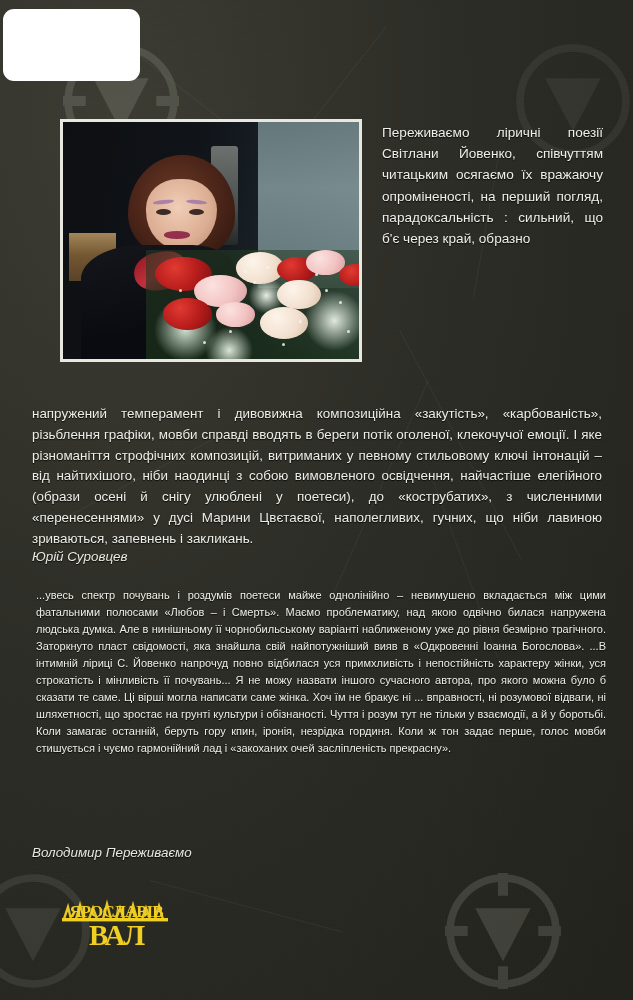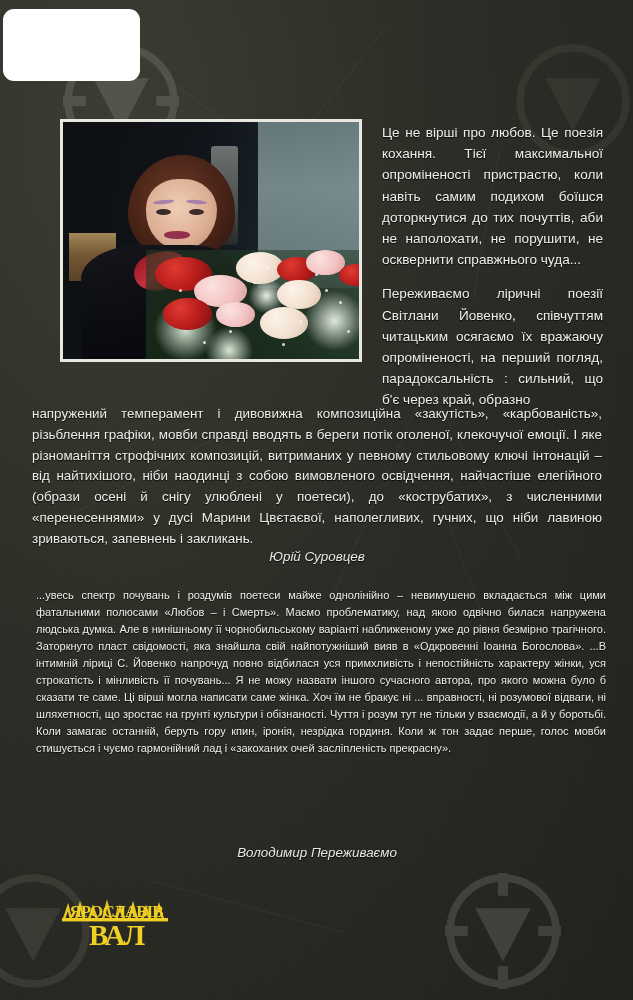--- a/index.html
+++ b/index.html
@@ -184,21 +184,21 @@
     line-height: 1.55;
     text-align: justify;
     text-shadow: 0 1px 1px rgba(0,0,0,.85);
   }
   .blurb-wide p { margin: 0; }
 
   .attribution {
     position: absolute;
     width: 570px;
     left: 32px;
-    text-align: center;
+    text-align: left;
     color: #e9e8e2;
     font-style: italic;
     font-size: 13.4px;
     text-shadow: 0 1px 1px rgba(0,0,0,.85);
   }
   .attr-1 { top: 549px; }
   .attr-2 { top: 845px; }
 
   .blurb-wide-2 {
     position: absolute;
@@ -316,21 +316,20 @@
         <div class="gyp" style="left:26%; top:80%;"></div>
         <div class="gyp" style="left:62%; top:82%;"></div>
         <div class="gyp" style="left:92%; top:70%;"></div>
         <div class="gyp" style="left:15%; top:34%;"></div>
         <div class="gyp" style="left:77%; top:20%;"></div>
       </div>
     </div>
   </div>
 
   <div class="blurb-right">
-    <p>Це не вірші про любов. Це поезія кохання. Тієї максимальної опроміненості пристрастю, коли навіть самим подихом боїшся доторкнутися до тих почуттів, аби не наполохати, не порушити, не осквернити справжнього чуда...</p>
     <p>Переживаємо ліричні поезії Світлани Йовенко, співчуттям читацьким осягаємо їх вражаючу опроміненості, на перший погляд, парадоксальність : сильний, що б'є через край, образно</p>
   </div>
 
   <div class="blurb-wide">
     <p>напружений темперамент і дивовижна композиційна «закутість», «карбованість», різьблення графіки, мовби справді вводять в береги потік оголеної, клекочучої емоції. І яке різноманіття строфічних композицій, витриманих у певному стильовому ключі інтонацій – від найтихішого, ніби  наодинці з собою вимовленого освідчення, найчастіше елегійного (образи осені й снігу улюблені у поетеси), до «коструб​атих», з численними «перенесеннями» у дусі Марини Цвєтаєвої, наполегливих, гучних, що ніби лавиною зриваються, запевнень і закликань.</p>
   </div>
 
   <div class="attribution attr-1">Юрій Суровцев</div>
 
   <div class="blurb-wide-2">

